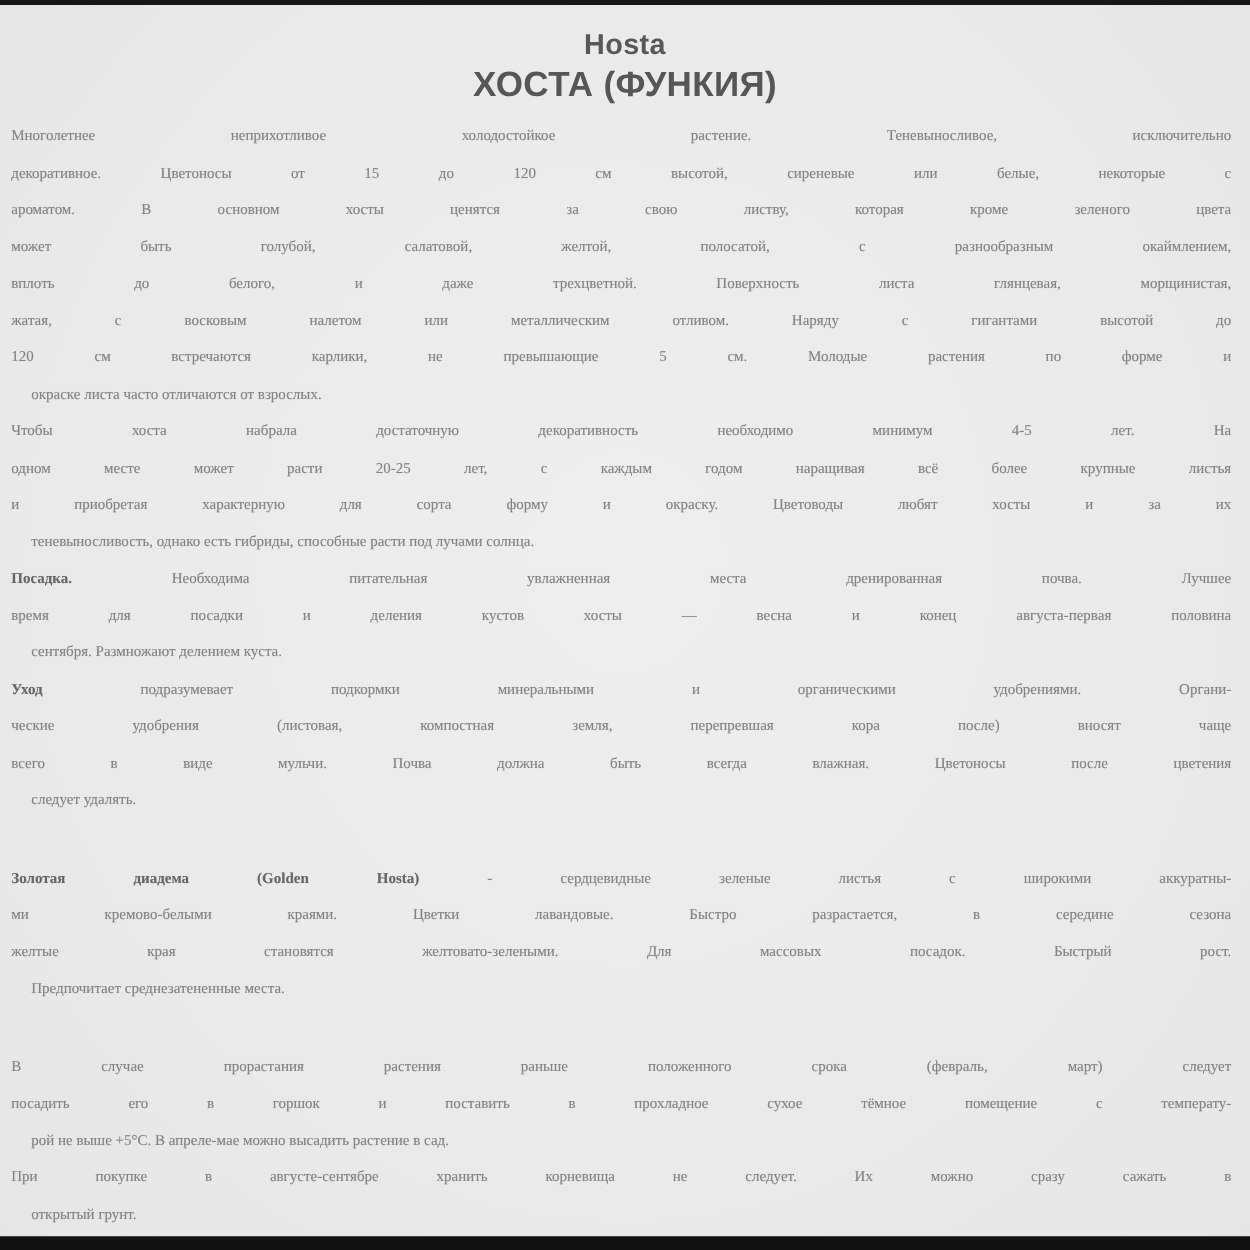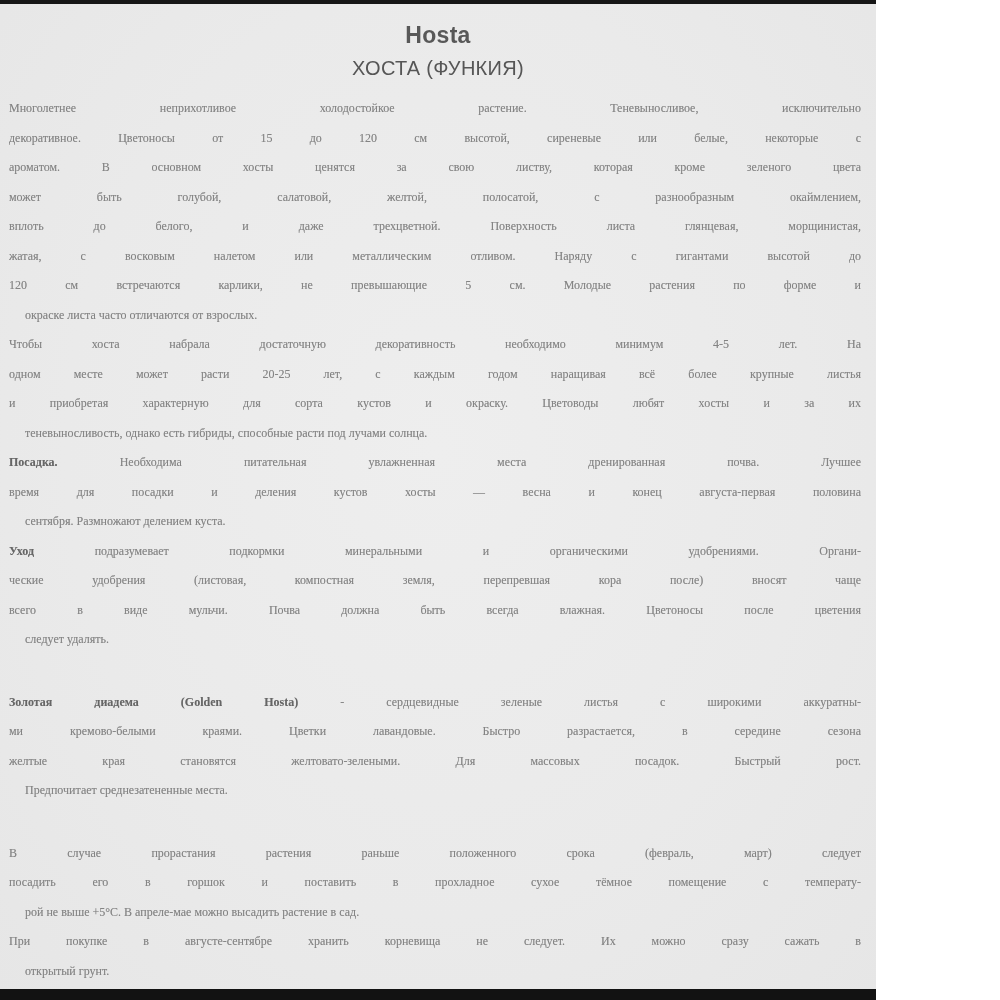--- a/index.html
+++ b/index.html
@@ -2,21 +2,21 @@
 <html><head>
 <meta charset="utf-8">
 <style>
   html, body {
     margin: 0;
     padding: 0;
     background: #ffffff;
   }
   .doc {
     position: relative;
-    width: 876px;
+    width: 1000px;
     height: 1000px;
     overflow: hidden;
     background: radial-gradient(ellipse at 50% 45%, #eeeeee 0%, #eaeaea 60%, #e6e6e6 100%);
     font-family: "Liberation Sans", sans-serif;
   }
   .edge-bar-top {
     position: absolute;
     top: 0; left: 0; right: 0;
     height: 4px;
     background: #161616;
@@ -34,23 +34,23 @@
     font-size: 23px;
     line-height: 28px;
     font-weight: bold;
     color: #585858;
     letter-spacing: 0.3px;
   }
   .title-russian {
     margin: 0;
     padding-top: 3px;
     text-align: center;
-    font-size: 20px;
+    font-size: 28px;
     line-height: 32px;
-    font-weight: normal;
+    font-weight: bold;
     color: #565656;
     letter-spacing: 0.3px;
   }
   .body-text {
     position: absolute;
     top: 94px;
     left: 9px;
     right: 15px;
     font-size: 12px;
     line-height: 29.5px;
@@ -86,21 +86,21 @@
         <div class="line">ароматом. В основном хосты ценятся за свою листву, которая кроме зеленого цвета</div>
         <div class="line">может быть голубой, салатовой, желтой, полосатой, с разнообразным окаймлением,</div>
         <div class="line">вплоть до белого, и даже трехцветной. Поверхность листа глянцевая, морщинистая,</div>
         <div class="line">жатая, с восковым налетом или металлическим отливом. Наряду с гигантами высотой до</div>
         <div class="line">120 см встречаются карлики, не превышающие 5 см. Молодые растения по форме и</div>
         <div class="line para-end">окраске листа часто отличаются от взрослых.</div>
       </div>
       <div class="paragraph">
         <div class="line">Чтобы хоста набрала достаточную декоративность необходимо минимум 4-5 лет. На</div>
         <div class="line">одном месте может расти 20-25 лет, с каждым годом наращивая всё более крупные листья</div>
-        <div class="line">и приобретая характерную для сорта кустов и окраску. Цветоводы любят хосты и за их</div>
+        <div class="line">и приобретая характерную для сорта форму и окраску. Цветоводы любят хосты и за их</div>
         <div class="line para-end">теневыносливость, однако есть гибриды, способные расти под лучами солнца.</div>
       </div>
       <div class="paragraph">
         <div class="line"><b>Посадка.</b><span> Необходима питательная увлажненная места дренированная почва. Лучшее</span></div>
         <div class="line">время для посадки и деления кустов хосты — весна и конец августа-первая половина</div>
         <div class="line para-end">сентября. Размножают делением куста.</div>
       </div>
       <div class="paragraph">
         <div class="line"><b>Уход</b><span> подразумевает подкормки минеральными и органическими удобрениями. Органи-</span></div>
         <div class="line">ческие удобрения (листовая, компостная земля, перепревшая кора после) вносят чаще</div>

